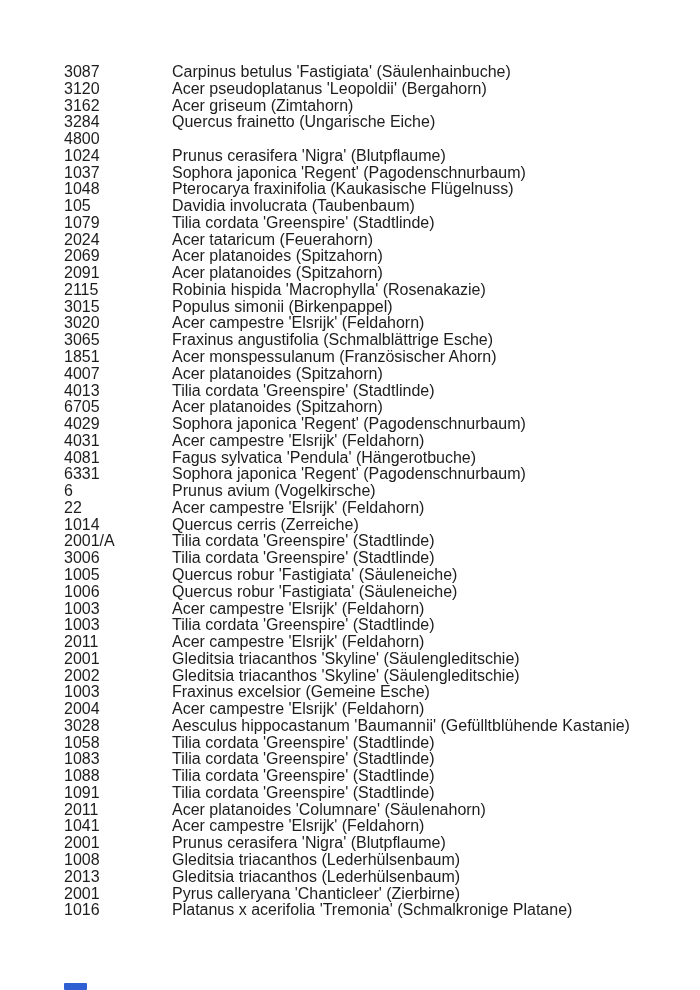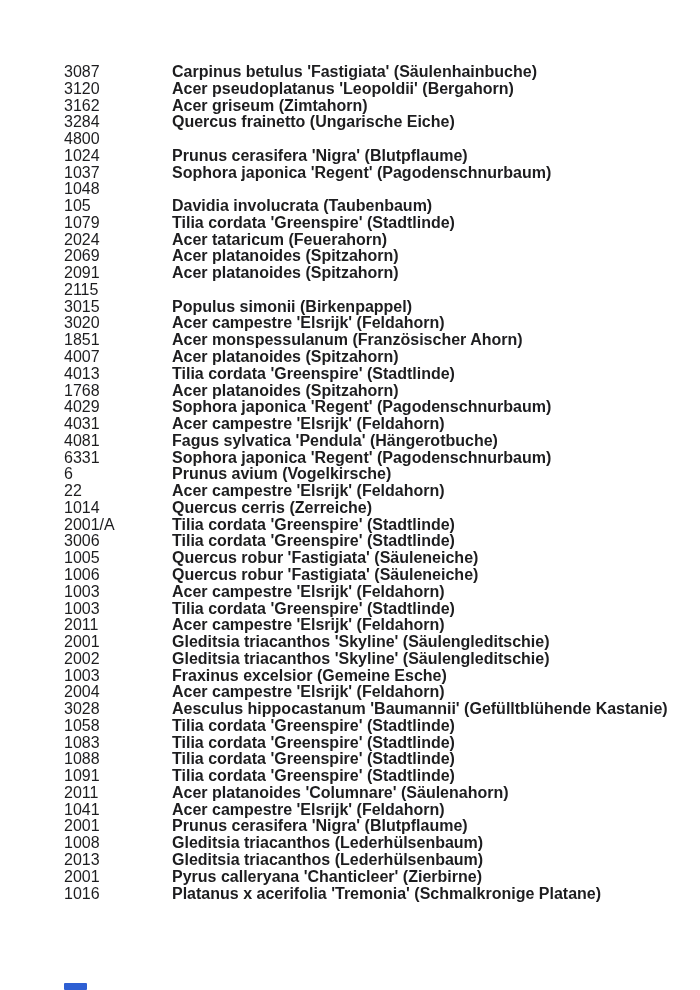--- a/index.html
+++ b/index.html
@@ -26,21 +26,20 @@
     line-height: 16.76px;
     white-space: nowrap;
   }
   .row .tree-id {
     flex: 0 0 108px;
     width: 108px;
   }
   .row .tree-name {
     flex: 1 1 auto;
     overflow: hidden;
-    font-weight: bold;
   }
   .bottom-partial {
     position: absolute;
     left: 64px;
     bottom: 0;
     width: 23px;
     height: 7px;
     border-radius: 1px;
   }
 </style>
@@ -71,20 +70,21 @@
       <div class="row">
         <span class="tree-id">1024</span>
         <span class="tree-name">Prunus cerasifera 'Nigra' (Blutpflaume)</span>
       </div>
       <div class="row">
         <span class="tree-id">1037</span>
         <span class="tree-name">Sophora japonica 'Regent' (Pagodenschnurbaum)</span>
       </div>
       <div class="row">
         <span class="tree-id">1048</span>
+        <span class="tree-name">Pterocarya fraxinifolia (Kaukasische Flügelnuss)</span>
       </div>
       <div class="row">
         <span class="tree-id">105</span>
         <span class="tree-name">Davidia involucrata (Taubenbaum)</span>
       </div>
       <div class="row">
         <span class="tree-id">1079</span>
         <span class="tree-name">Tilia cordata 'Greenspire' (Stadtlinde)</span>
       </div>
       <div class="row">
@@ -94,43 +94,48 @@
       <div class="row">
         <span class="tree-id">2069</span>
         <span class="tree-name">Acer platanoides (Spitzahorn)</span>
       </div>
       <div class="row">
         <span class="tree-id">2091</span>
         <span class="tree-name">Acer platanoides (Spitzahorn)</span>
       </div>
       <div class="row">
         <span class="tree-id">2115</span>
+        <span class="tree-name">Robinia hispida 'Macrophylla' (Rosenakazie)</span>
       </div>
       <div class="row">
         <span class="tree-id">3015</span>
         <span class="tree-name">Populus simonii (Birkenpappel)</span>
       </div>
       <div class="row">
         <span class="tree-id">3020</span>
         <span class="tree-name">Acer campestre 'Elsrijk' (Feldahorn)</span>
       </div>
       <div class="row">
+        <span class="tree-id">3065</span>
+        <span class="tree-name">Fraxinus angustifolia (Schmalblättrige Esche)</span>
+      </div>
+      <div class="row">
         <span class="tree-id">1851</span>
         <span class="tree-name">Acer monspessulanum (Französischer Ahorn)</span>
       </div>
       <div class="row">
         <span class="tree-id">4007</span>
         <span class="tree-name">Acer platanoides (Spitzahorn)</span>
       </div>
       <div class="row">
         <span class="tree-id">4013</span>
         <span class="tree-name">Tilia cordata 'Greenspire' (Stadtlinde)</span>
       </div>
       <div class="row">
-        <span class="tree-id">1768</span>
+        <span class="tree-id">6705</span>
         <span class="tree-name">Acer platanoides (Spitzahorn)</span>
       </div>
       <div class="row">
         <span class="tree-id">4029</span>
         <span class="tree-name">Sophora japonica 'Regent' (Pagodenschnurbaum)</span>
       </div>
       <div class="row">
         <span class="tree-id">4031</span>
         <span class="tree-name">Acer campestre 'Elsrijk' (Feldahorn)</span>
       </div>

